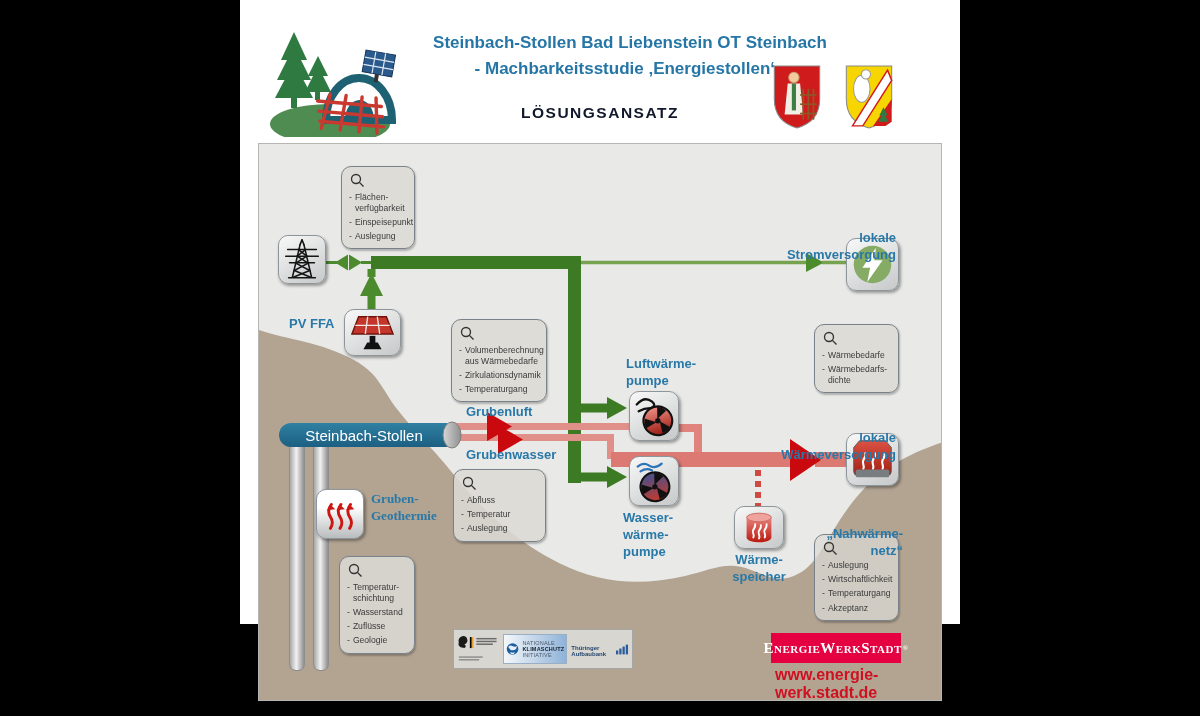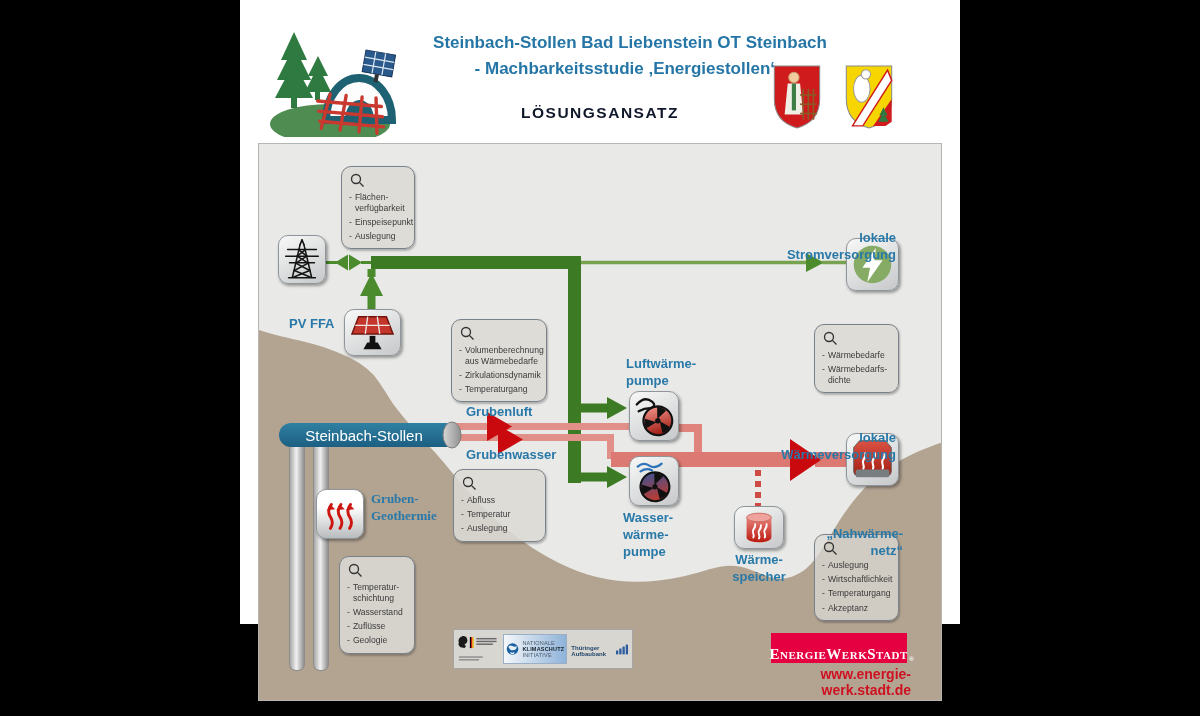--- a/index.html
+++ b/index.html
@@ -50,26 +50,26 @@
           background:#d8d6d1;border:1px solid #a5a5a3;box-sizing:border-box;
           display:flex;align-items:center;gap:4px;padding:3px;}
   .klima{width:64px;height:30px;background:linear-gradient(90deg,#f4f7fa,#8fb3d9);
          border:1px solid #9aaec5;display:flex;align-items:center;gap:3px;padding:2px;box-sizing:border-box;}
   .klima .kt{display:flex;flex-direction:column;line-height:1.15;}
   .klima .kt span{font-size:5.5px;color:#4a5a6a;letter-spacing:0.2px;}
   .klima .kt .b{font-weight:bold;color:#16202c;}
   .bank{display:flex;align-items:flex-end;gap:3px;flex:1;justify-content:center;}
   .bank span{font-size:6px;color:#24476e;font-weight:bold;}
   .ews{position:absolute;left:512px;top:489px;width:130px;height:30px;background:#e50041;z-index:5;
-       display:flex;align-items:flex-end;justify-content:center;color:#fff;
+       display:flex;align-items:center;justify-content:center;color:#fff;
        font-family:"Liberation Serif",serif;font-weight:bold;font-variant:small-caps;
-       font-size:15px;letter-spacing:0.5px;padding-left:6px;}
+       font-size:15px;letter-spacing:0.5px;}
   .ews sup{font-size:7px;font-variant:normal;margin-left:1px;}
-  .ewsurl{position:absolute;left:502px;top:522px;width:150px;text-align:right;z-index:5;
-          color:#cf1021;font-size:14px;font-weight:bold;}
+  .ewsurl{position:absolute;left:516px;top:522px;width:150px;text-align:left;z-index:5;
+          color:#cf1021;font-size:16px;font-weight:bold;}
 </style>
 </head>
 <body>
 
 <div class="stage">
 <div class="page">
 
   <svg class="logo" viewBox="0 0 140 115">
     <ellipse cx="64" cy="102" rx="60" ry="20" fill="#4e8c52"></ellipse>
     <g fill="#2e7a40">

